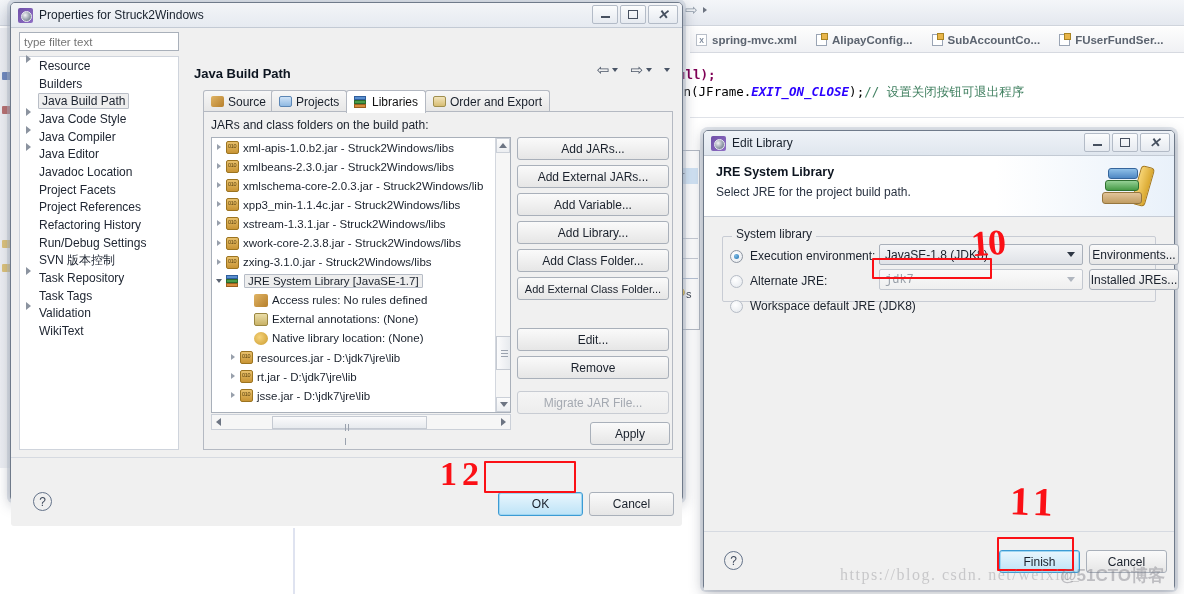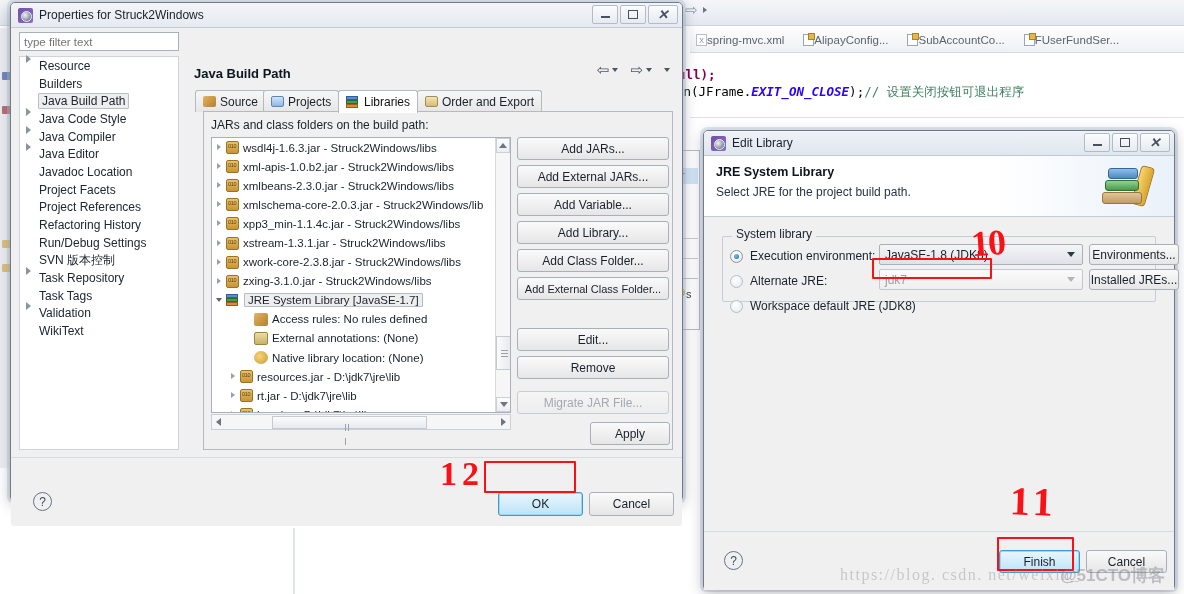--- a/index.html
+++ b/index.html
@@ -28,21 +28,21 @@
   #nav-arrows { position:absolute; left:676px; top:3px; display:flex; align-items:center; gap:5px; }
   .nav-tri { width:0;height:0;border-left:4px solid #6c7380;border-top:3.5px solid transparent;border-bottom:3.5px solid transparent; }
   .nav-arrow-glyph { color:#8f9aa8; font-size:15px; line-height:14px; }
 
   #editor-tabs {
     position:absolute; left:690px; top:27px; width:494px; height:26px;
     background:linear-gradient(to bottom,#fdfdfd,#f0f1f4);
     border-bottom:1px solid #d6d9e0;
     display:flex; align-items:center;
   }
-  .etab { display:flex; align-items:center; padding:0 13px 0 6px; height:24px; color:#5c6470; font-size:11.5px; white-space:nowrap; }
+  .etab { display:flex; align-items:center; gap:5px; padding:0 13px 0 6px; height:24px; color:#5c6470; font-size:11.5px; white-space:nowrap;font-weight:bold; }
   .etab-ic { width:11px; height:12px; border:1px solid #9aa4b4; background:#fff; position:relative; font-size:7px; color:#5a6b86; text-align:center; line-height:11px; }
   .etab-ic.xml { border-color:#b9bfc9; color:#7a8699; }
   .etab-ic::after { content:""; position:absolute; right:-2px; top:-2px; width:5px; height:5px; background:#e8b54a; border:1px solid #a98423; }
   .etab-ic.xml::after { display:none; }
 
   #code-area { position:absolute; left:690px; top:53px; width:494px; height:60px; background:#ffffff; }
   .code-line { font-family:"DejaVu Sans Mono", monospace; font-size:12.5px; white-space:pre; }
   #code-l1 { position:absolute; left:-12px; top:14px; color:#000; }
   #code-l2 { position:absolute; left:-14px; top:31px; color:#000; }
   .kw-null { color:#7f0055; font-weight:bold; }
@@ -118,21 +118,21 @@
                 position:relative; }
   .tri-hollow::before { content:""; position:absolute; left:-5px; top:-4px; width:0;height:0;
                 border-left:5px solid #8b939f;border-top:4px solid transparent;border-bottom:4px solid transparent; }
   .tree-label.sel { background:#eeeeee; border:1px solid #b9bec7; padding:0 3px; margin-left:-1px; border-radius:1px; line-height:14px; }
 
   #page-title { position:absolute; left:183px; top:38px; font-size:13px; font-weight:bold; color:#0d1520; }
   #nav-hist { position:absolute; right:12px; top:33px; display:flex; align-items:center; gap:3px; }
   .hist-arrow { color:#4a5566; font-size:15px; }
   .hist-dn { width:0;height:0;border-top:4px solid #4a5566;border-left:3.5px solid transparent;border-right:3.5px solid transparent; }
 
-  #tabstrip { position:absolute; left:184px; top:62px; width:470px; height:22px; }
+  #tabstrip { position:absolute; left:192px; top:62px; width:470px; height:22px; }
   .ptab {
     position:absolute; top:0; height:22px; display:flex; align-items:center; gap:4px;
     padding:0 7px; font-size:12px; color:#1a212c;
     background:linear-gradient(to bottom,#f7f7f7,#e6e6e6);
     border:1px solid #b4b9c2; border-bottom:none; border-radius:3px 3px 0 0;
   }
   .ptab.active { background:#ffffff; color:#111; font-weight:normal; z-index:3; height:23px; }
   #tab-underline { position:absolute; left:192px; top:83px; width:470px; height:1px; background:#b4b9c2; }
 
   #panel-card { position:absolute; left:192px; top:84px; width:470px; height:338px; background:#f0f0f0; border:1px solid #b4b9c2; border-top:none; }
@@ -220,21 +220,21 @@
   .rrow { position:absolute; display:flex; align-items:center; gap:7px; font-size:12px; color:#1a212c; }
   #rr-exec { left:26px; top:93px; }
   #rr-alt  { left:26px; top:118px; }
   #rr-ws   { left:26px; top:143px; }
   #rr-ws .lbl { color:#1a212c; }
 
   .combo { position:absolute; height:21px; border:1px solid #a9b0ba; border-radius:2px;
            background:linear-gradient(to bottom,#fdfdfd,#e8eaee); display:flex; align-items:center; padding-left:5px; font-size:12px; }
   .combo .arrow { margin-left:auto; margin-right:7px; width:0;height:0;
            border-top:5px solid #2e3744; border-left:4.5px solid transparent; border-right:4.5px solid transparent; }
-  .combo.dim { background:linear-gradient(to bottom,#fafafa,#efefef); color:#9aa0a9; border-color:#c3c8d0; }
+  .combo.dim { background:linear-gradient(to bottom,#fafafa,#efefef); color:#9aa0a9; border-color:#c3c8d0;font-family:Liberation Mono, monospace; }
   .combo.dim .arrow { border-top-color:#b0b6bf; }
   #combo-exec { left:175px; top:88px; width:204px; color:#1a212c; background:linear-gradient(to bottom,#f4f5f7,#dfe2e7); }
   #combo-alt  { left:175px; top:113px; width:204px; }
   #el-btn-env  { position:absolute; left:385px; top:88px; width:90px; height:21px; }
   #el-btn-jres { position:absolute; left:385px; top:113px; width:90px; height:21px; }
   .el-sidebtn { background:linear-gradient(to bottom,#fafafa,#e6e6e6); border:1px solid #a9b0ba; border-radius:3px;
            font-size:12px; color:#1a212c; display:flex; align-items:center; justify-content:center; }
 
   #el-footer { position:absolute; left:0; top:375px; width:470px; height:59px; border-top:1px solid #d6dae1; background:#f0f0f0; }
   #el-help { position:absolute; left:20px; top:19px; width:19px; height:19px; border-radius:50%; border:1.6px solid #64738a; color:#3f4a5c; font-size:12px; display:flex; align-items:center; justify-content:center; }
@@ -460,27 +460,20 @@
 
     <div id="panel-card">
       <div id="jars-label">JARs and class folders on the build path:</div>
 
       <div id="jars-list">
         <div class="jar-row">
             <span class="jr-arrow">
               <span class="tri-sm"></span>
             </span>
             <span class="jar-ic"></span>
-            <span>wsdl4j-1.6.3.jar - Struck2Windows/libs</span>
-          </div>
-        <div class="jar-row">
-            <span class="jr-arrow">
-              <span class="tri-sm"></span>
-            </span>
-            <span class="jar-ic"></span>
             <span>xml-apis-1.0.b2.jar - Struck2Windows/libs</span>
           </div>
         <div class="jar-row">
             <span class="jr-arrow">
               <span class="tri-sm"></span>
             </span>
             <span class="jar-ic"></span>
             <span>xmlbeans-2.3.0.jar - Struck2Windows/libs</span>
           </div>
         <div class="jar-row">

